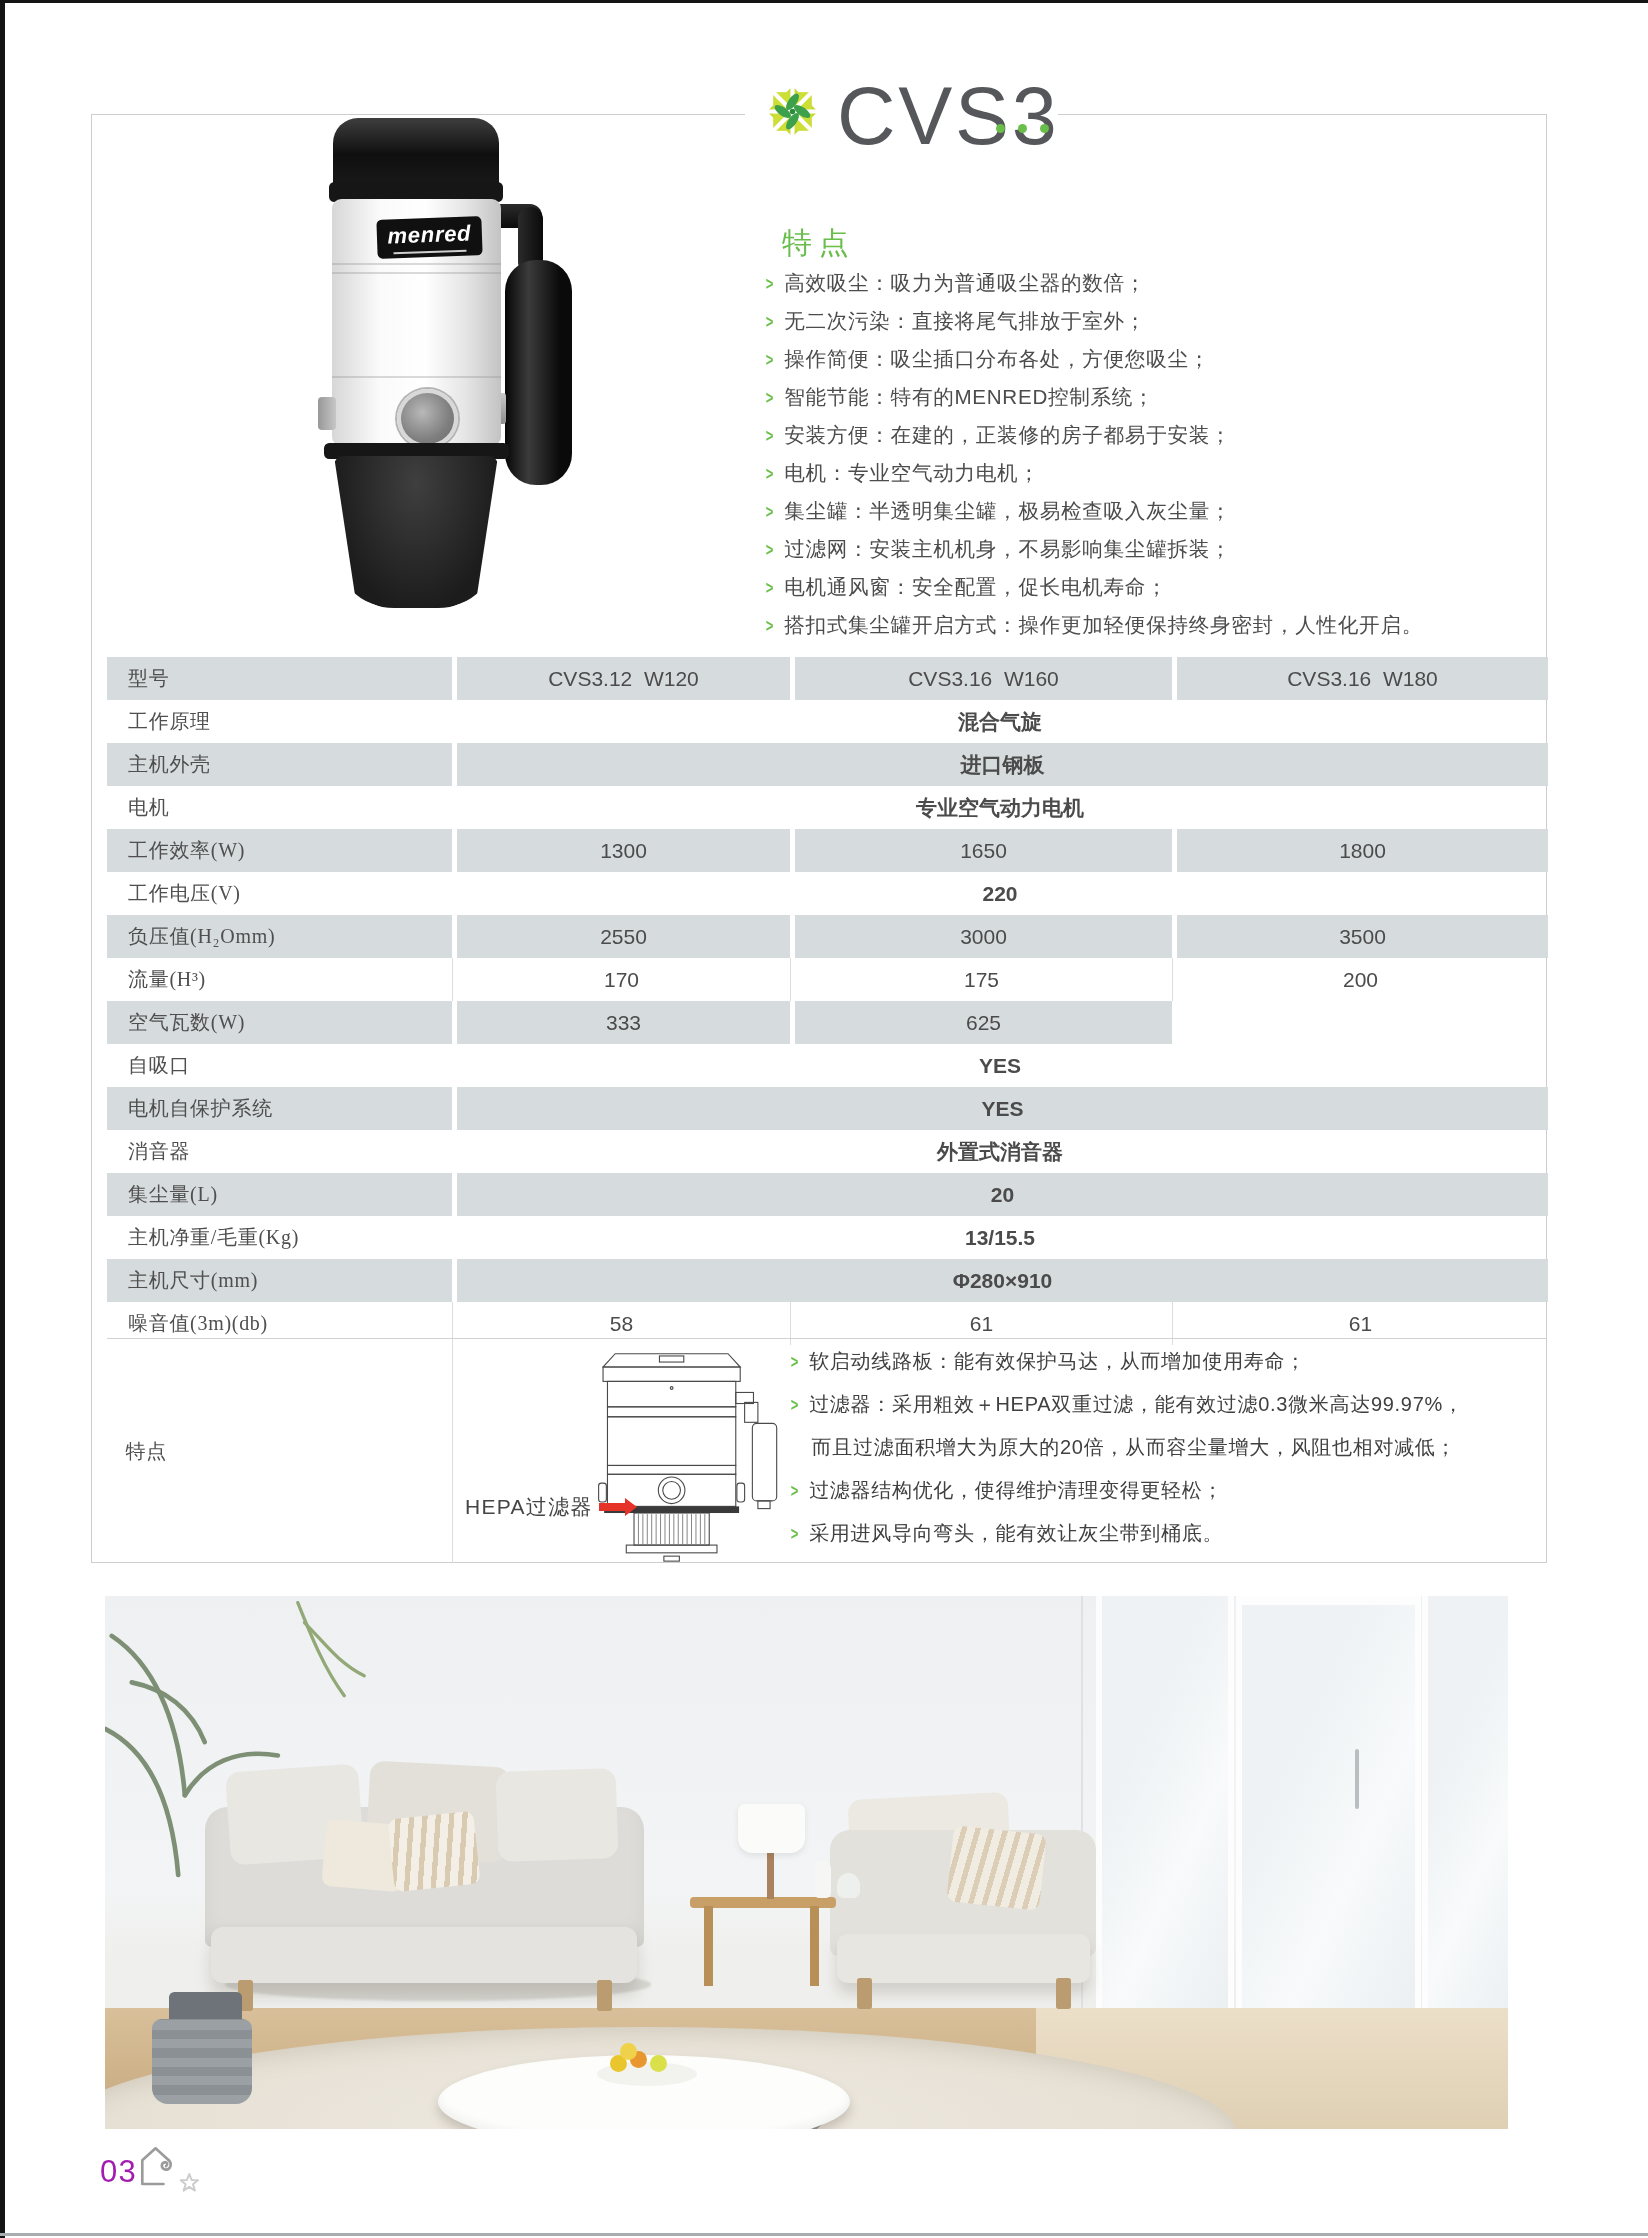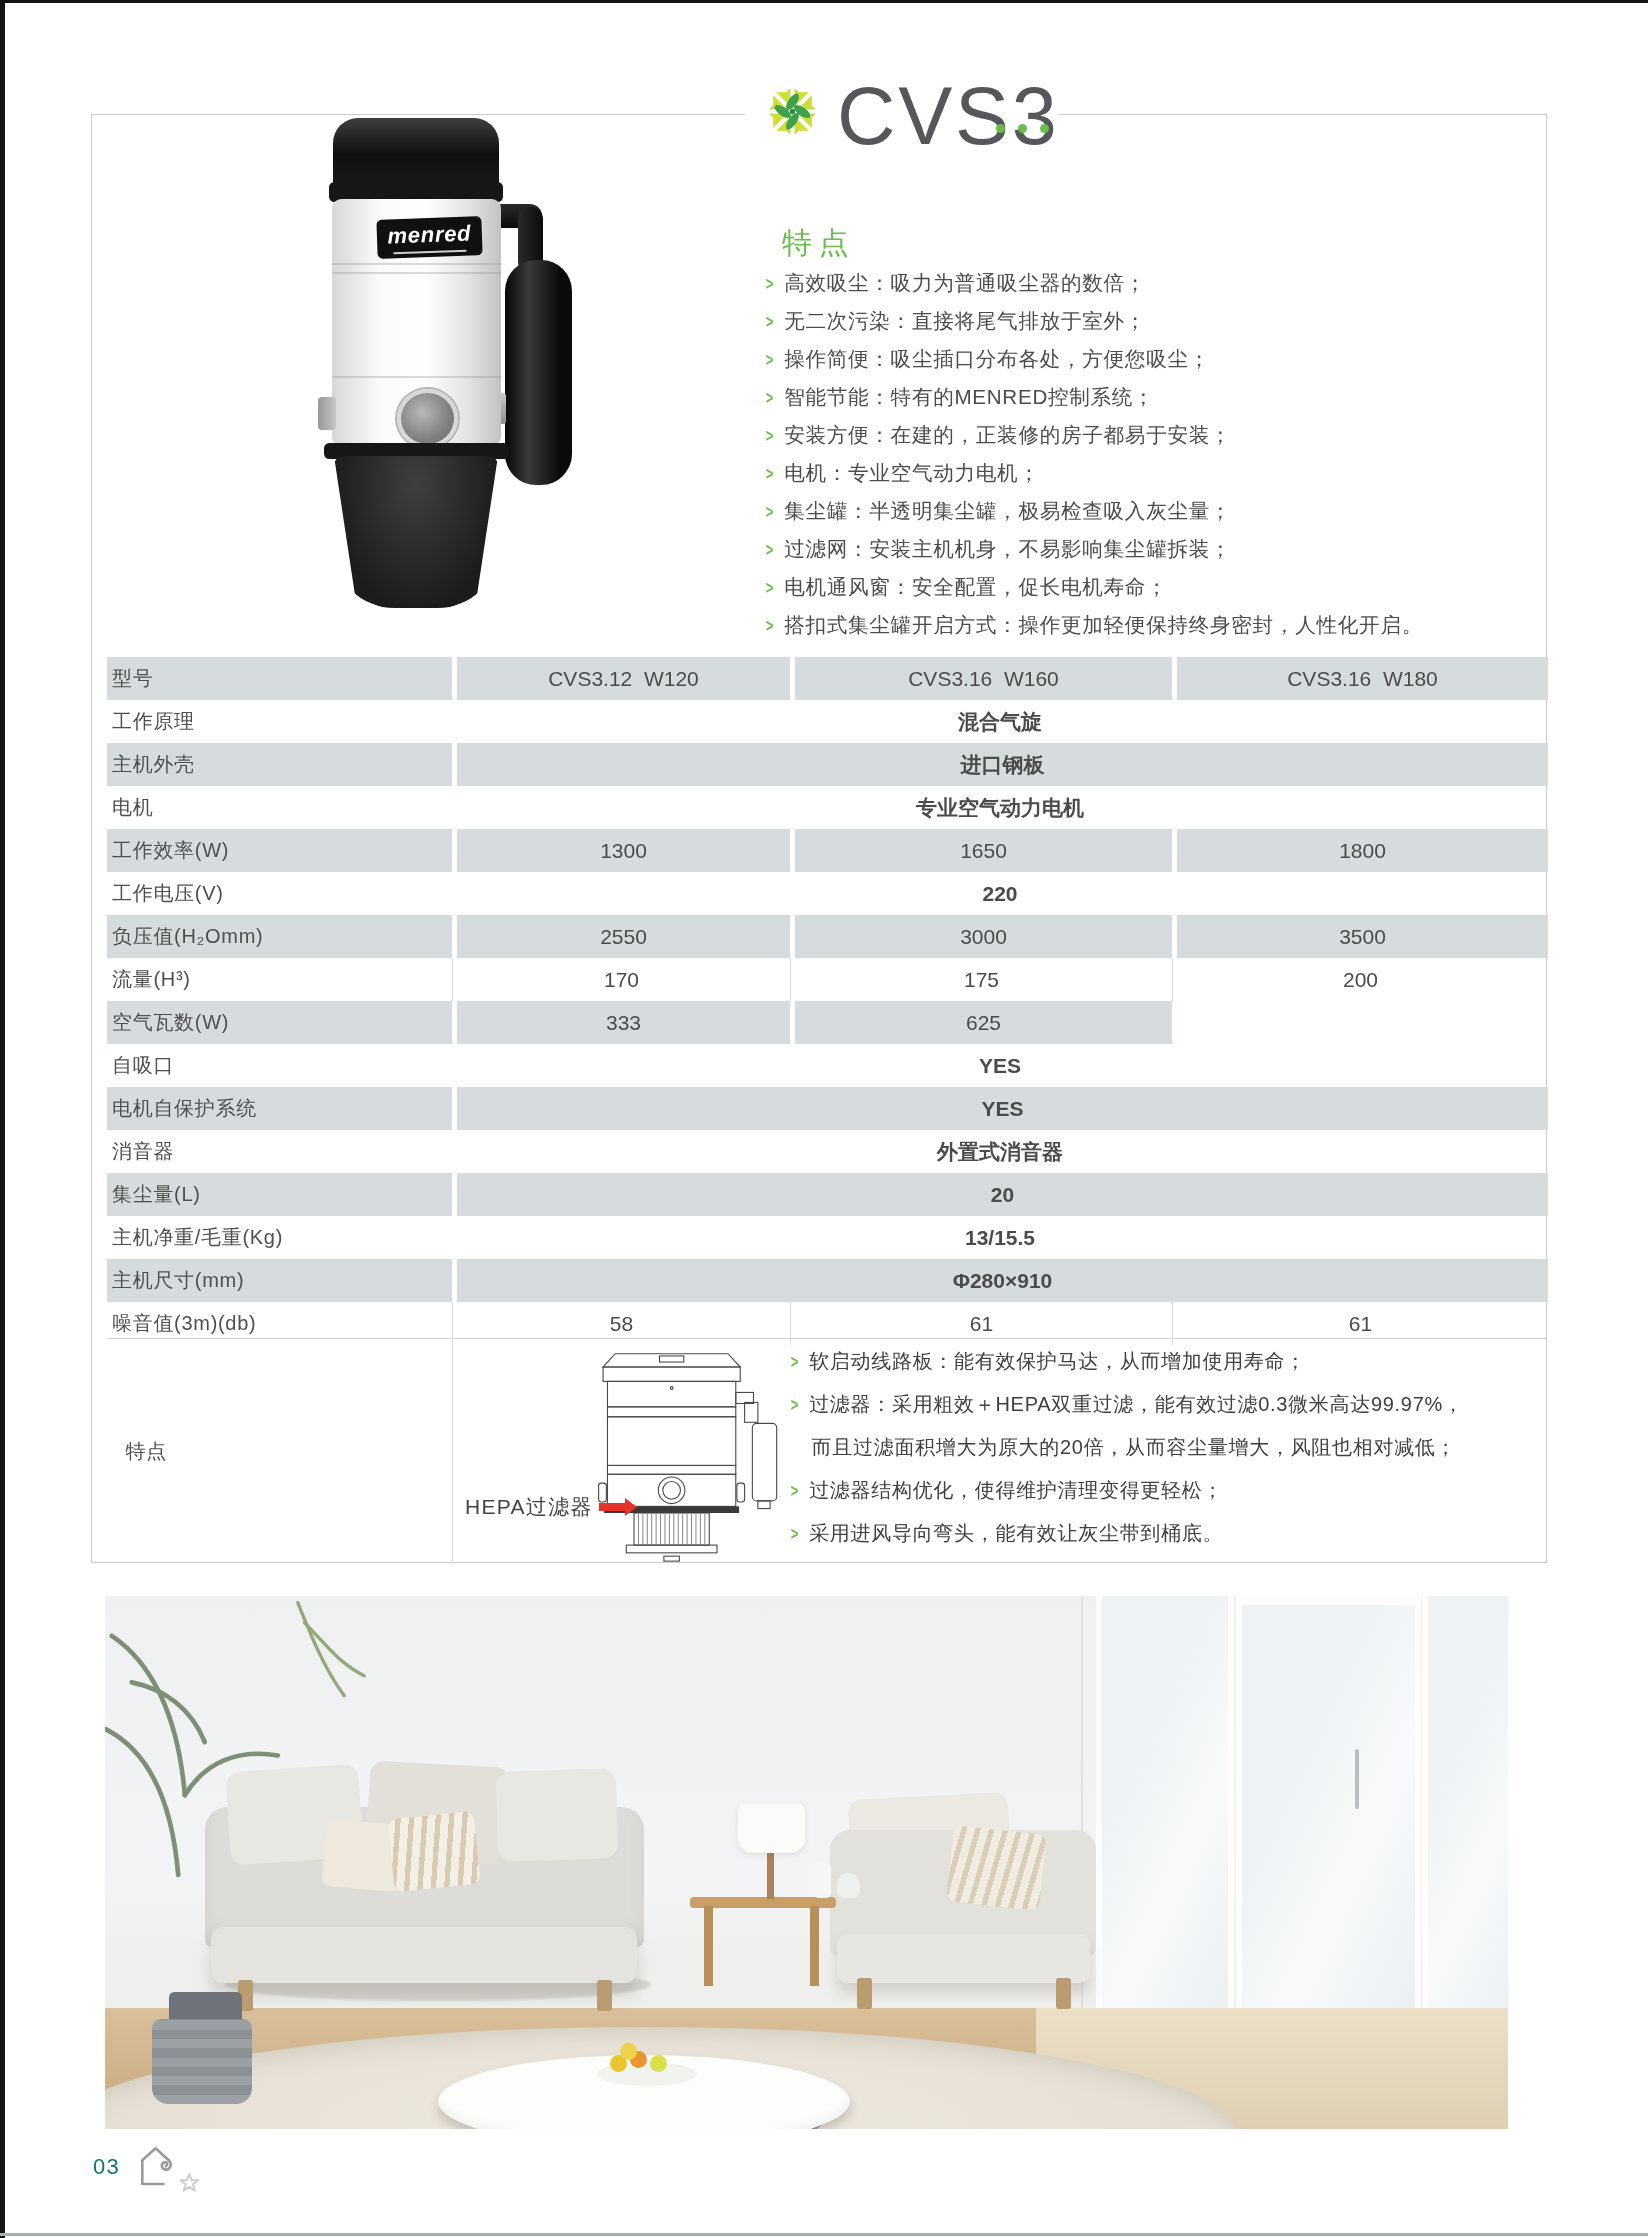--- a/index.html
+++ b/index.html
@@ -60,22 +60,22 @@
   .features-list{position:absolute;left:764px;top:269px;list-style:none;margin:0;padding:0;}
   .features-list li{display:flex;align-items:baseline;height:38px;}
   .chev{color:#6abf4b;font-size:18.6px;margin-right:9.3px;font-weight:600;transform:scaleX(.7);}
   .feat-text{font-size:20.6px;color:#4c4c4c;letter-spacing:0.7px;}
 
   
   .spec-table{position:absolute;left:107px;top:657px;width:1440px;}
   .spec-row{display:grid;grid-template-columns:345px 338px 382px 376px;height:43px;}
   .spec-row .cell{display:flex;align-items:center;justify-content:center;font-size:21px;
                   color:#4b4b4b;white-space:pre;box-sizing:border-box;}
-  .spec-row .label{justify-content:flex-start;padding-left:5px;font-size:20px;color:#4f4f4f;
-                   letter-spacing:0.7px;}
+  .spec-row .label{justify-content:flex-start;padding-left:21px;font-size:20px;color:#4f4f4f;
+                   letter-spacing:0.7px;font-family:Liberation Serif, serif;}
   .spec-row.gray .cell{background:#d6dbde;}
   .spec-row.gray .val{border-left:5.3px solid #ffffff;}
   .spec-row.white .val{border-left:0.7px solid #dcdcdc;}
   .spec-row .span-cell{grid-column:2/5;font-weight:bold;}
   .spec-row.white .span-cell{border-left:none;}
 
   
   .detail-row{position:absolute;left:107px;top:1338px;width:1440px;height:225px;
               border-top:0.7px solid #d2d2d2;display:grid;grid-template-columns:345px 1fr;
               box-sizing:border-box;}
@@ -142,21 +142,21 @@
   .ph-table-top{left:333px;top:459px;width:412px;height:93px;border-radius:50%;background:#fdfdfc;
                 box-shadow:0 6.7px 10.6px rgba(110,100,85,.3), inset 0 -5.3px 9.3px rgba(0,0,0,.05);}
   .ph-plate{left:492px;top:466px;width:100px;height:24px;border-radius:50%;background:#f2f2ef;}
   .ph-fruit{width:17.3px;height:17.3px;border-radius:50%;top:459px;}
   .ph-basket{left:47px;top:423px;width:100px;height:85px;border-radius:9.3px 9.3px 16px 16px;
              background:repeating-linear-gradient(0deg,#9aa0a4 0 9.3px,#8a9094 9.3px 18.6px);}
   .ph-basket-box{left:64px;top:396px;width:73px;height:37px;background:#6d7378;border-radius:5.3px;}
   .ph-shadow{background:rgba(100,95,80,.18);filter:blur(1.3px);border-radius:50%;}
 
   
-  .footer-page{position:absolute;left:93px;top:2154px;font-size:22px;color:#0f766e;letter-spacing:1.3px;}
+  .footer-page{position:absolute;left:100px;top:2154px;font-size:31px;color:#a21caf;letter-spacing:1.3px;}
   .house-icon{position:absolute;left:138px;top:2143px;}
   .star-icon{position:absolute;left:178px;top:2172px;}
 </style>
 </head>
 <body>
 
 <div class="page">
 
   <div class="edge-left"></div>
   <div class="edge-top"></div>

